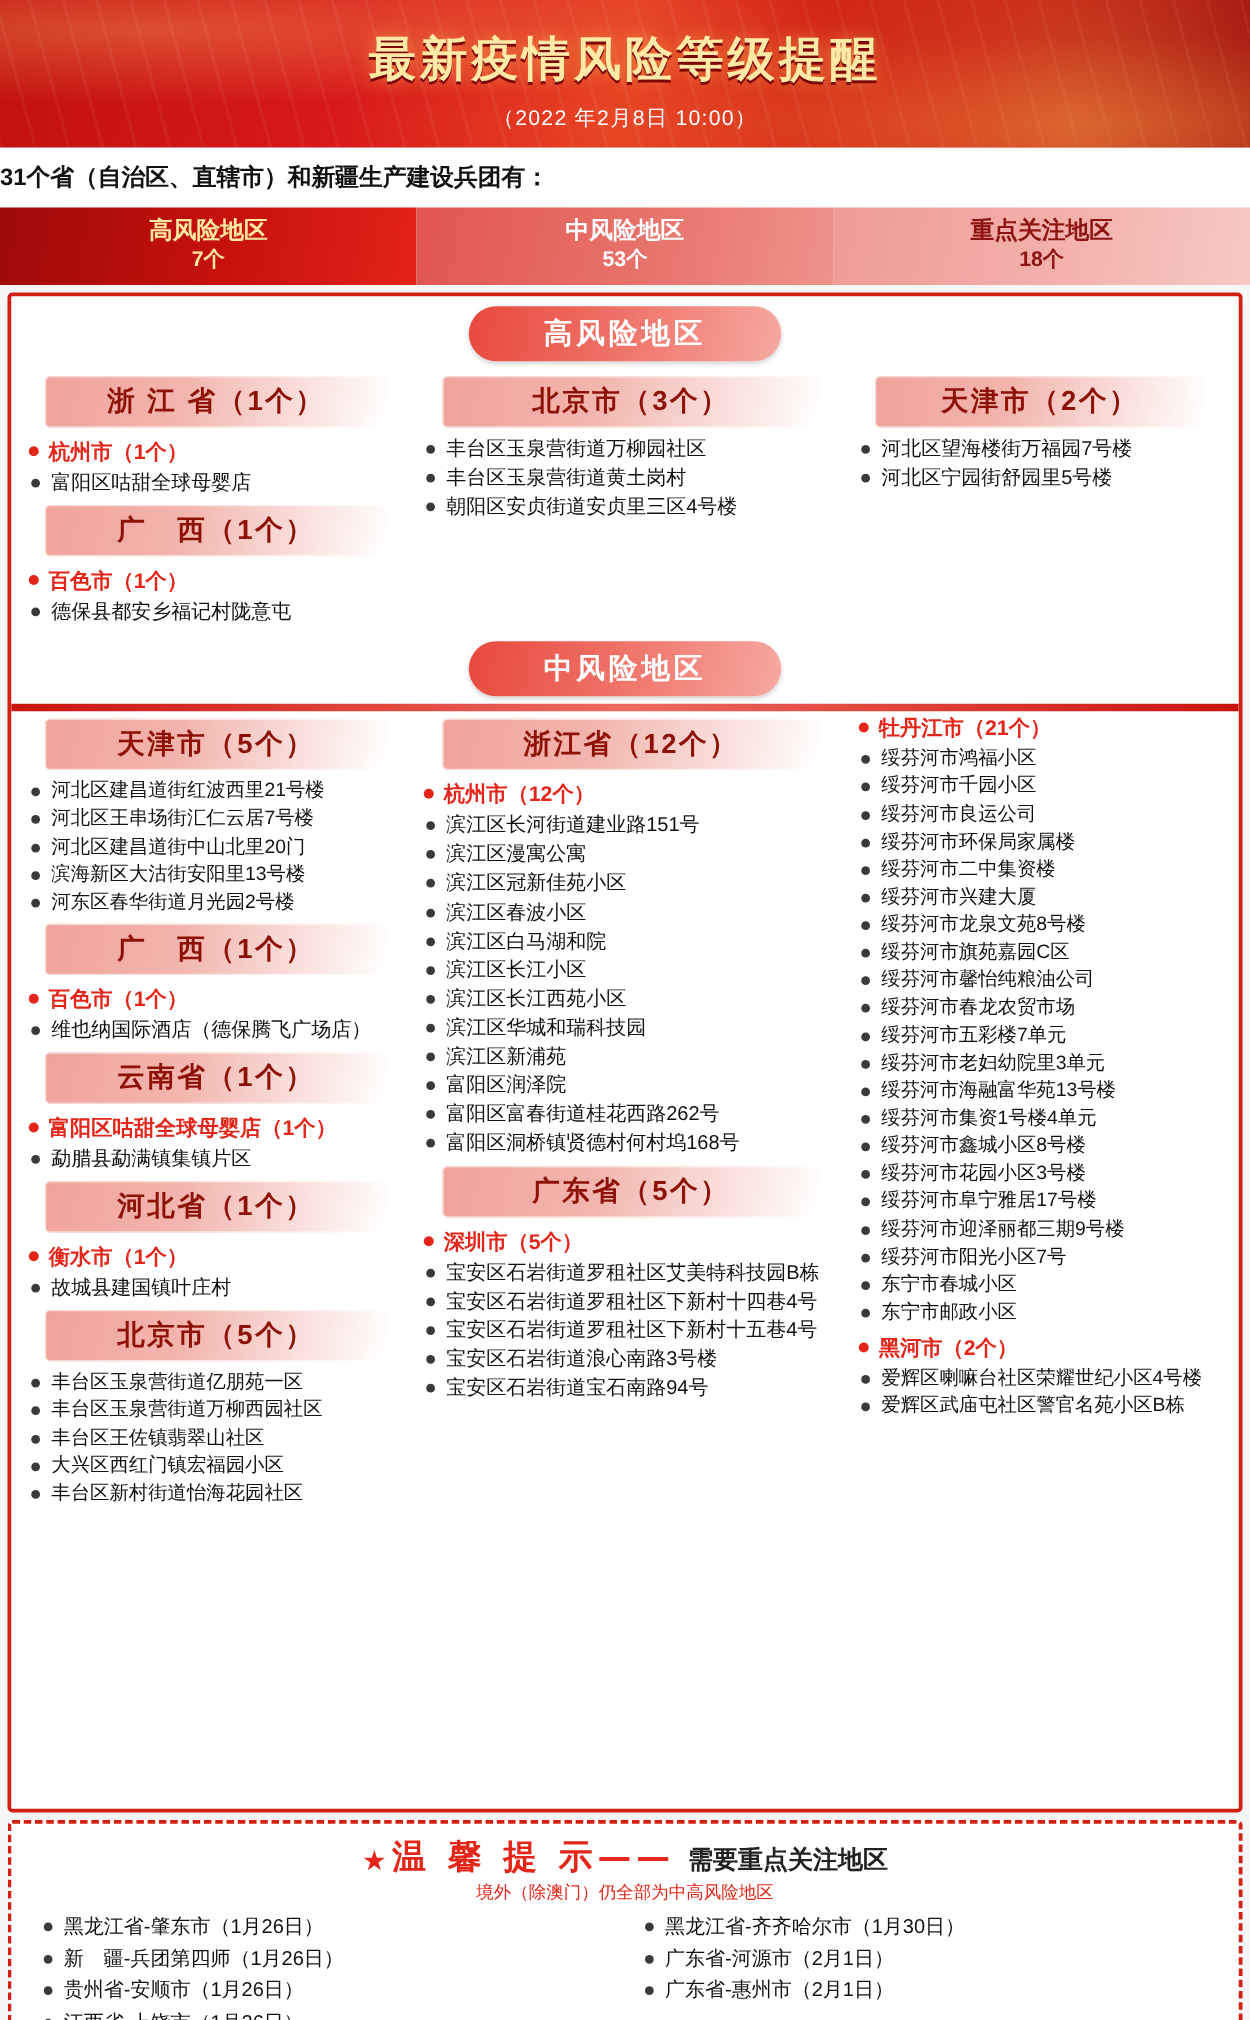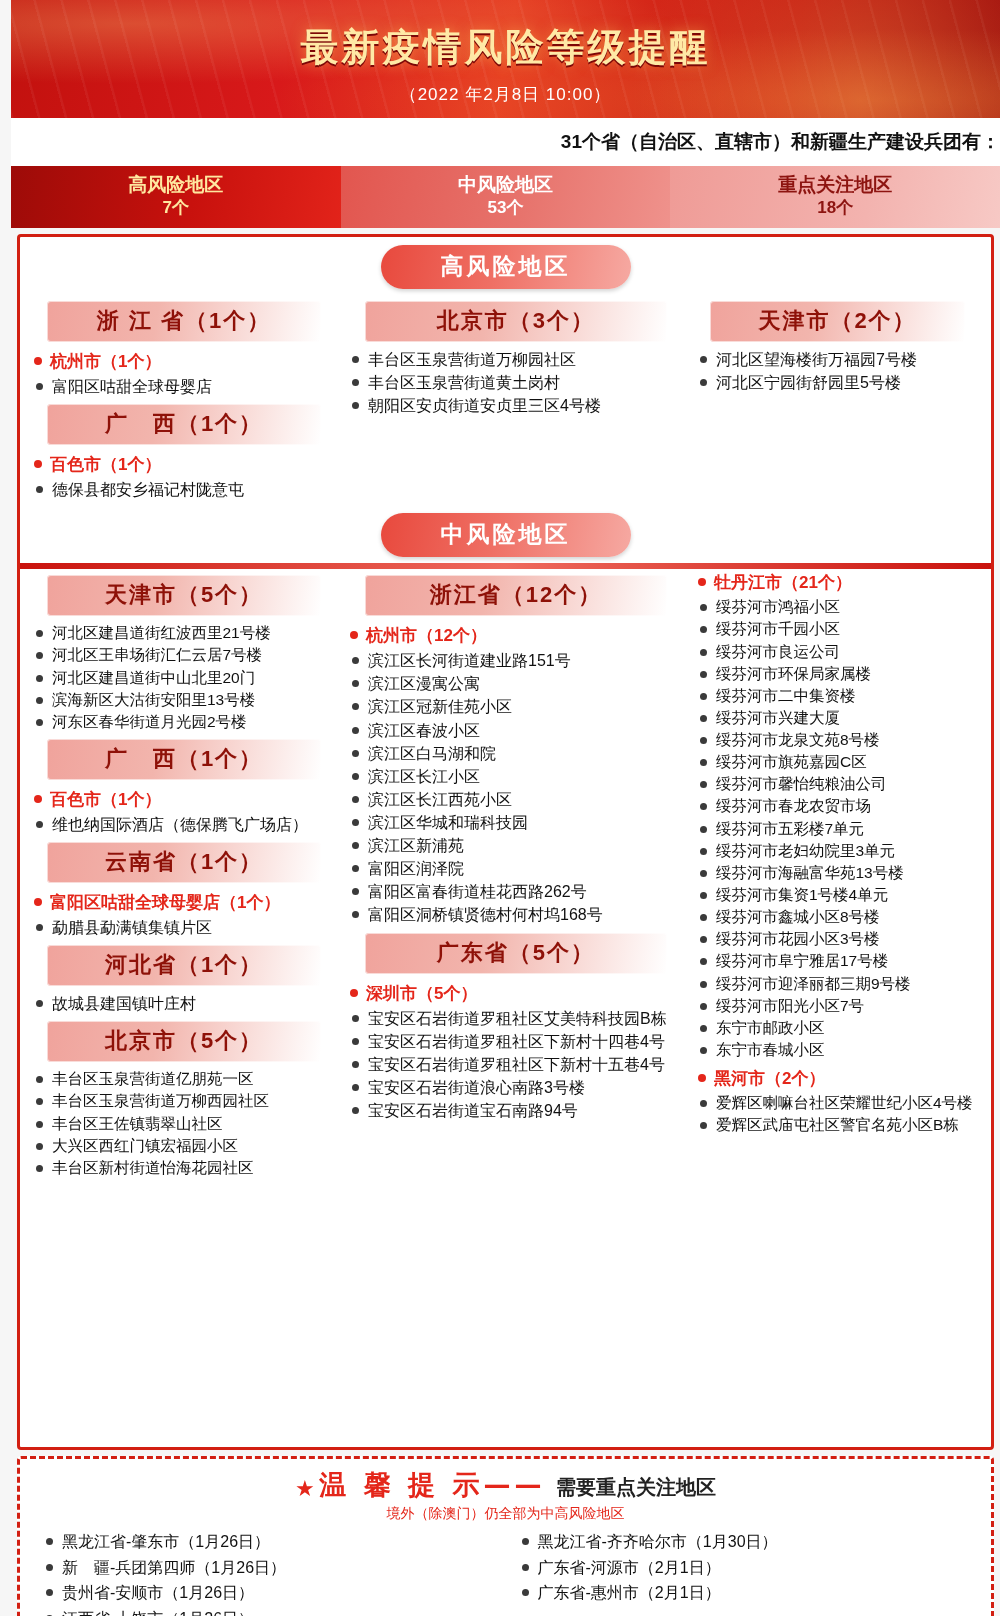--- a/index.html
+++ b/index.html
@@ -4,21 +4,21 @@
 <style>
   * { box-sizing: border-box; }
   html, body { margin:0; padding:0; }
   body {
     width:1000px; height:1616px;
     font-family: "Liberation Sans", "DejaVu Sans", sans-serif;
     background:#fff;
     color:#111;
     overflow:hidden;
   }
-  .poster { position:relative; width:1000px; height:1616px; background:#f6f6f6;padding-left:11px; }
+  .poster { position:relative; width:1000px; height:1616px; background:#f6f6f6; }
 
   
   .header {
     position:relative;
     height:118px;
     background:
       radial-gradient(ellipse at 12% 20%, rgba(255,210,120,.30), rgba(255,210,120,0) 45%),
       radial-gradient(ellipse at 88% 85%, rgba(255,160,60,.28), rgba(255,160,60,0) 50%),
       linear-gradient(100deg,#c2110e 0%, #d8191a 28%, #e53b22 50%, #c2110e 78%, #9e0b0b 100%);
     overflow:hidden;
@@ -46,21 +46,21 @@
     font-family:"DejaVu Serif","Liberation Serif",serif;
   }
   .subtitle {
     position:relative; z-index:2;
     margin:10px 0 0; font-size:17px; color:#ffffff; letter-spacing:1px;
   }
 
   
   .banner {
     background:#fff;
-    text-align:right;
+    text-align:left;
     padding:11px 0 9px;
     font-size:19px; font-weight:bold; color:#111;
     border-bottom:2px solid #fff;
   }
   .levels { display:flex; height:62px; }
   .lv { flex:1; color:#fff; text-align:center; padding-top:7px; }
   .lv .lv-name { font-size:19px; font-weight:bold; line-height:1.25; }
   .lv .lv-count { font-size:17px; font-weight:bold; line-height:1.25; }
   .lv.high { background:linear-gradient(100deg,#9d0b08 0%, #c8110d 55%, #e2231a 100%); color:#ffe8a0; }
   .lv.mid  { background:linear-gradient(100deg,#e2564f 0%, #e7736c 55%, #ef928c 100%); }
@@ -241,20 +241,21 @@
           <li>维也纳国际酒店（德保腾飞广场店）</li>
         </ul>
 
         <div class="prov-bar">云南省（1个）</div>
         <div class="city">富阳区咕甜全球母婴店（1个）</div>
         <ul class="items">
           <li>勐腊县勐满镇集镇片区</li>
         </ul>
 
         <div class="prov-bar">河北省（1个）</div>
+        <div class="city">衡水市（1个）</div>
         <ul class="items">
           <li>故城县建国镇叶庄村</li>
         </ul>
 
         <div class="prov-bar">北京市（5个）</div>
         <ul class="items sm">
           <li>丰台区玉泉营街道亿朋苑一区</li>
           <li>丰台区玉泉营街道万柳西园社区</li>
           <li>丰台区王佐镇翡翠山社区</li>
           <li>大兴区西红门镇宏福园小区</li>
@@ -306,22 +307,22 @@
           <li>绥芬河市春龙农贸市场</li>
           <li>绥芬河市五彩楼7单元</li>
           <li>绥芬河市老妇幼院里3单元</li>
           <li>绥芬河市海融富华苑13号楼</li>
           <li>绥芬河市集资1号楼4单元</li>
           <li>绥芬河市鑫城小区8号楼</li>
           <li>绥芬河市花园小区3号楼</li>
           <li>绥芬河市阜宁雅居17号楼</li>
           <li>绥芬河市迎泽丽都三期9号楼</li>
           <li>绥芬河市阳光小区7号</li>
+          <li>东宁市春城小区</li>
           <li>东宁市邮政小区</li>
-          <li>东宁市春城小区</li>
         </ul>
         <div class="city">黑河市（2个）</div>
         <ul class="items sm">
           <li>爱辉区喇嘛台社区荣耀世纪小区4号楼</li>
           <li>爱辉区武庙屯社区警官名苑小区B栋</li>
         </ul>
       </div>
     </div>
   </div>
 

